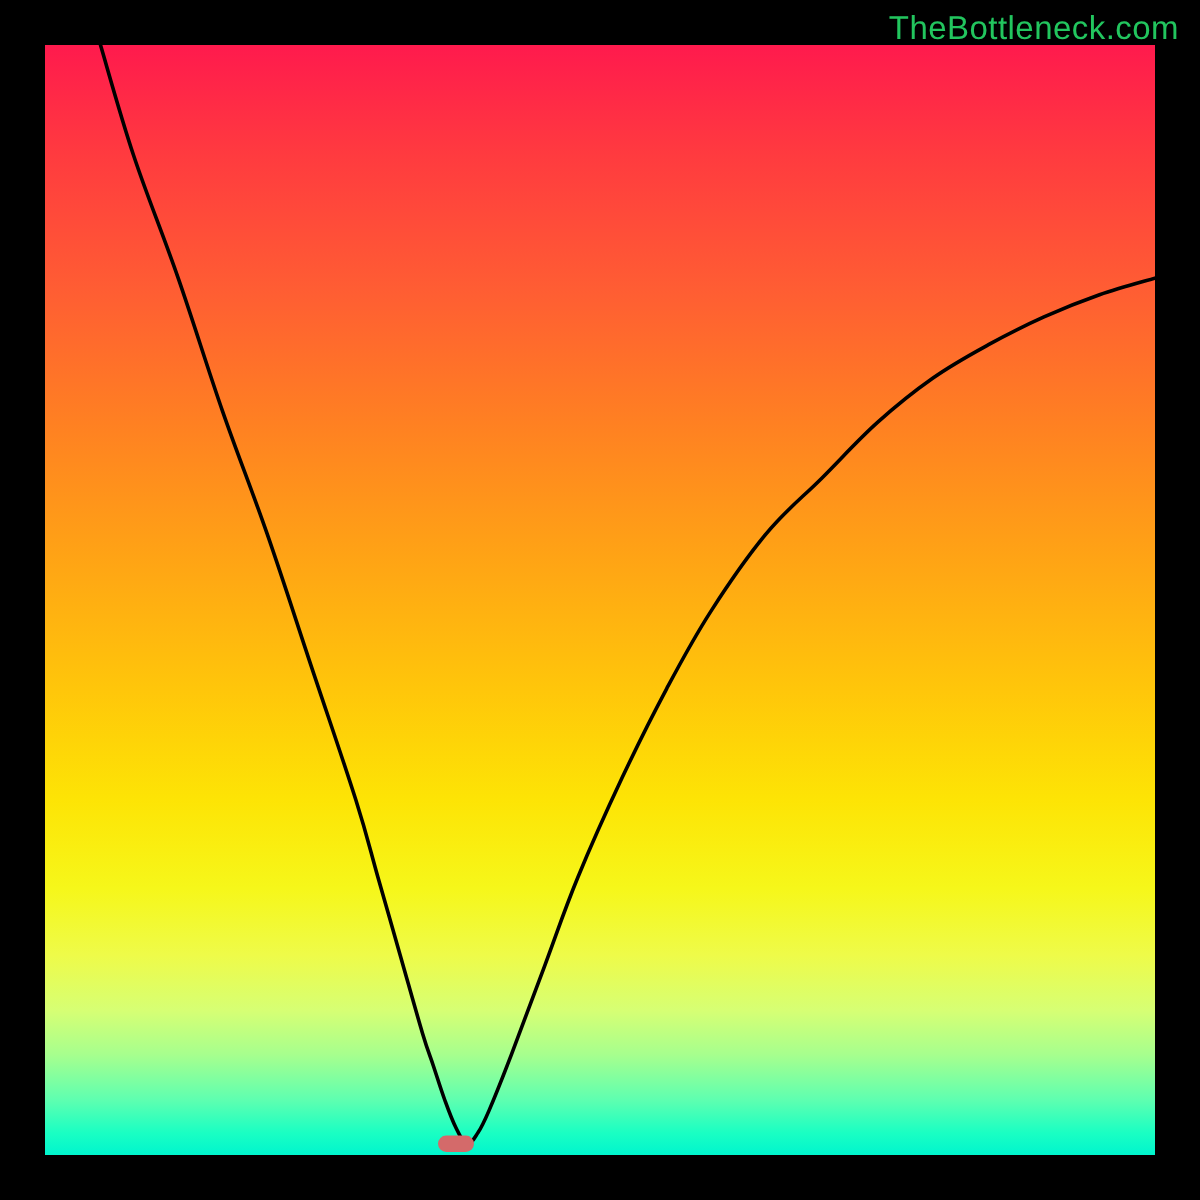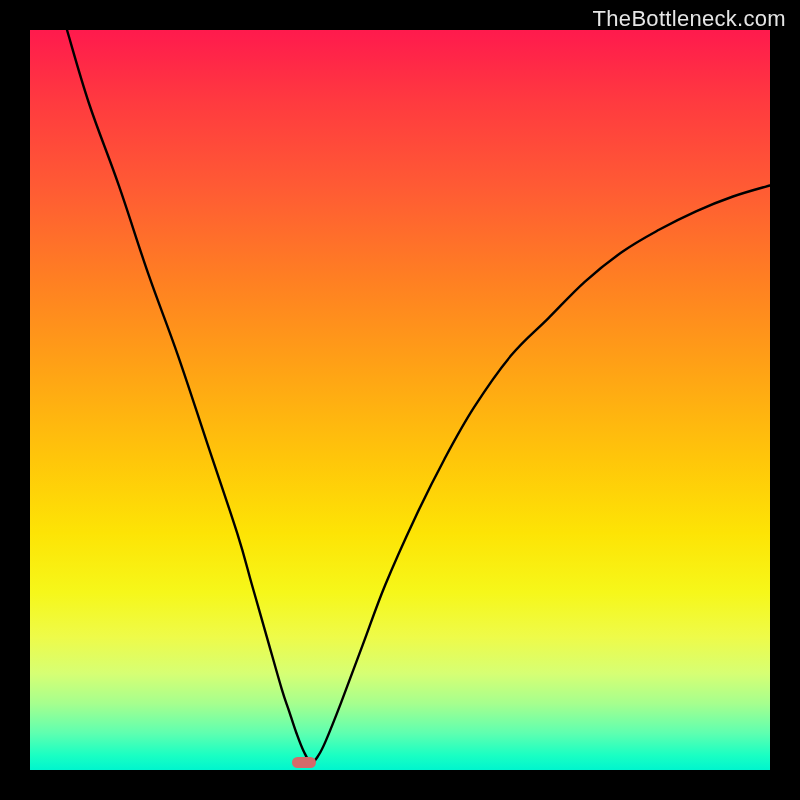--- a/index.html
+++ b/index.html
@@ -16,21 +16,21 @@
     left: 0;
     top: 0;
     width: 800px;
     height: 800px;
     background: #000;
   }
   .watermark {
     position: absolute;
     top: 6px;
     right: 14px;
-    color: #e5e5e5;
+    color: #22c55e;
     font-size: 22px;
     font-weight: 500;
     letter-spacing: 0.3px;
     z-index: 10;
   }
   .plot {
     position: absolute;
     left: 30px;
     top: 30px;
     width: 740px;

